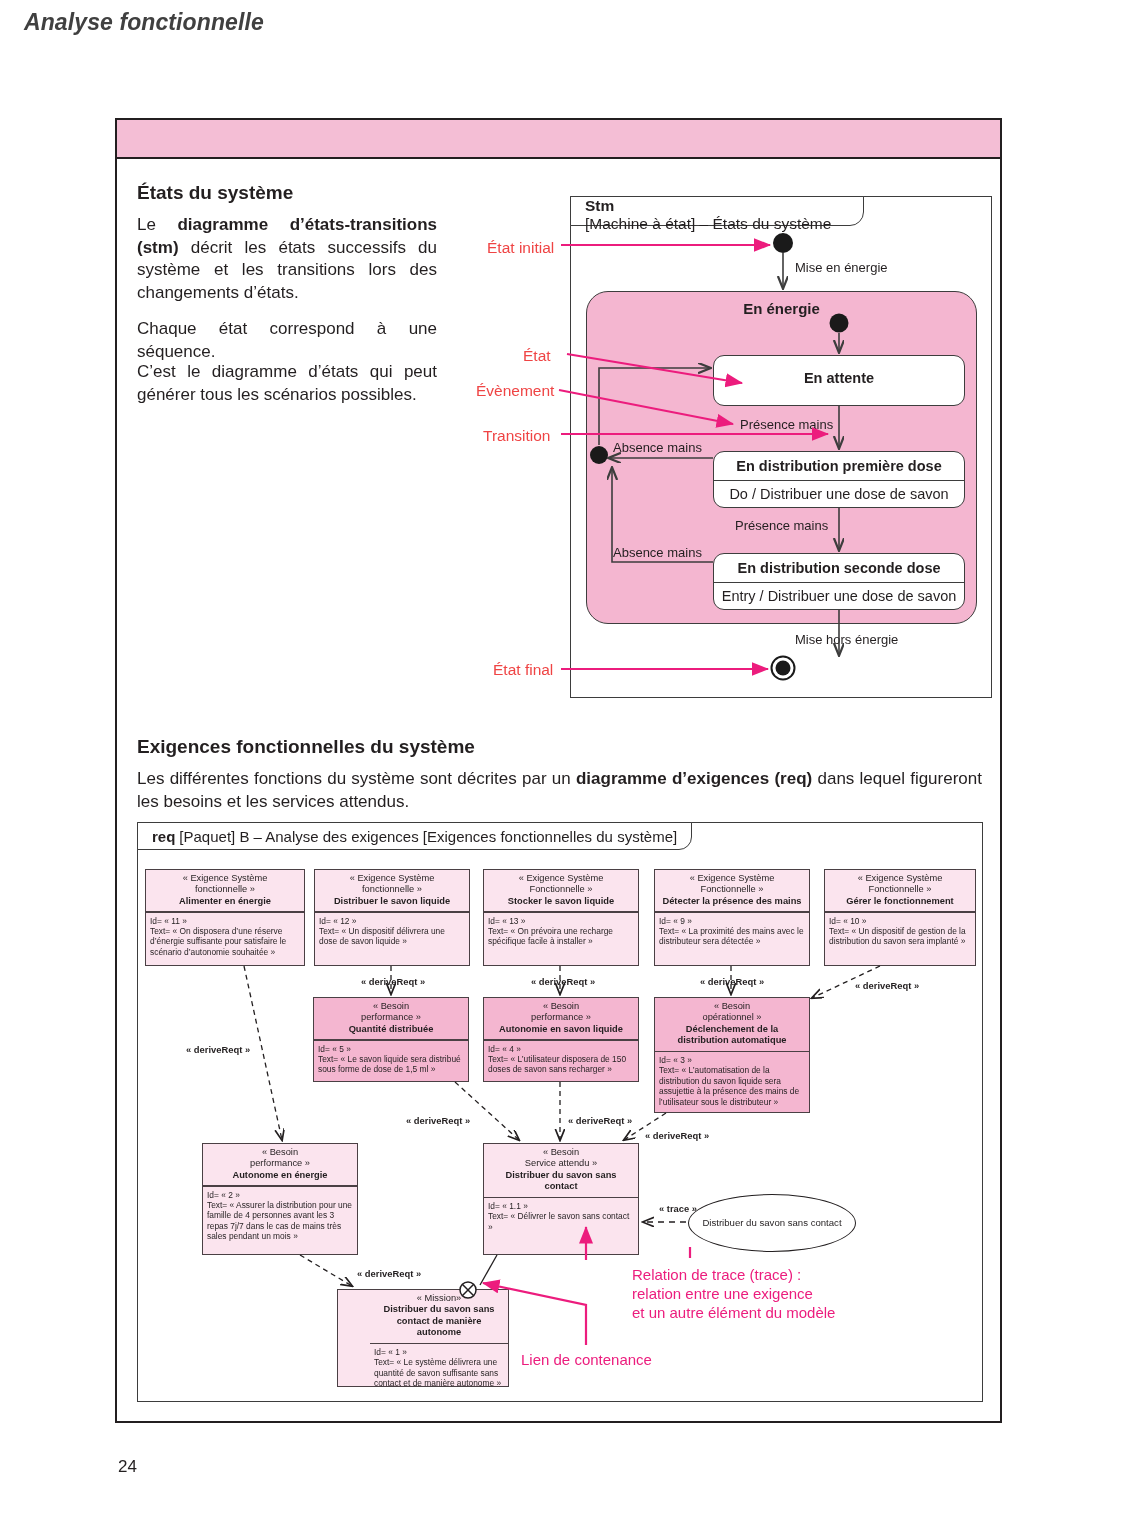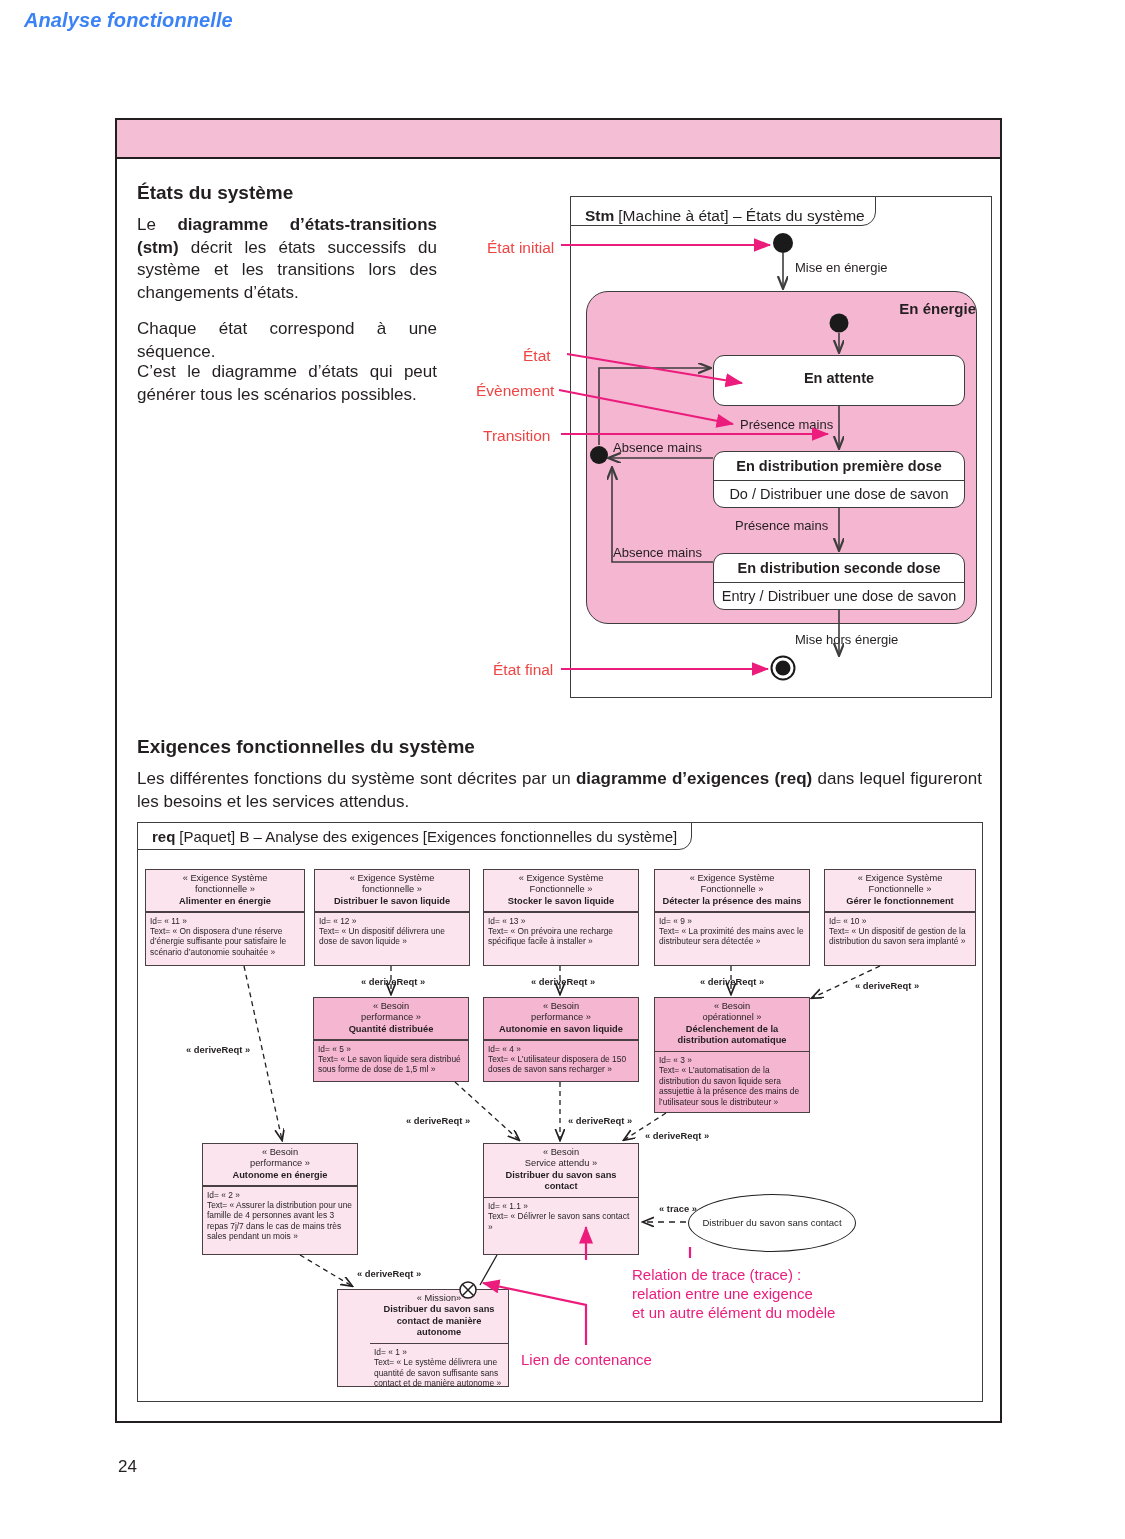--- a/index.html
+++ b/index.html
@@ -3,37 +3,37 @@
 <meta charset="utf-8">
 <style>
   html,body{margin:0;padding:0;background:#ffffff;}
   body{width:1125px;height:1539px;font-family:"Liberation Sans",sans-serif;color:#1a1a1a;position:relative;overflow:hidden;}
 
   .page{position:absolute;left:0;top:0;width:1125px;height:1539px;}
 
   
   .frame{position:absolute;left:115px;top:118px;width:887px;height:1305px;border:2.5px solid #231f20;box-sizing:border-box;}
   .band{position:absolute;left:115px;top:118px;width:887px;height:41px;background:#f4bed5;border:2.5px solid #231f20;box-sizing:border-box;}
-  .band-title{position:absolute;left:24px;top:9px;font-size:20px;font-weight:bold;font-style:italic;letter-spacing:.1px;color:#3b82f6;}
+  .band-title{position:absolute;left:24px;top:9px;font-size:23px;font-weight:bold;font-style:italic;letter-spacing:.1px;color:#404040;}
 
   
   h2.sec{position:absolute;font-size:19px;font-weight:bold;color:#231f20;margin:0;}
   .para{position:absolute;font-size:17px;line-height:22.5px;color:#231f20;text-align:justify;}
   .para b{font-weight:bold;}
 
   
   .stm-box{position:absolute;left:570px;top:196px;width:422px;height:502px;border:1.6px solid #3d3d3d;box-sizing:border-box;background:#fff;}
-  .stm-tab{position:absolute;left:570px;top:196px;height:30px;padding:0 10px 0 14px;border:1.6px solid #3d3d3d;
-           border-bottom-right-radius:14px;background:#fff;box-sizing:border-box;display:flex;align-items:flex-end;
-           font-size:15.5px;color:#231f20;white-space:nowrap;}
+  .stm-tab{position:absolute;left:570px;top:196px;height:30px;padding:0 32px 0 14px;border:1.6px solid #3d3d3d;
+           border-bottom-right-radius:14px;background:#fff;box-sizing:border-box;display:flex;align-items:flex-start;
+           font-size:15.5px;color:#231f20;white-space:nowrap;flex-direction:column;}
   .stm-tab b{font-weight:bold;margin-right:4px;}
 
   .energy-region{position:absolute;left:586px;top:291px;width:391px;height:333px;background:#f4b6d0;
                  border:1.6px solid #3d3d3d;border-radius:22px;box-sizing:border-box;}
-  .region-title{position:absolute;left:0;right:0;top:8px;text-align:right;font-size:15px;font-weight:bold;color:#231f20;}
+  .region-title{position:absolute;left:0;right:0;top:8px;text-align:center;font-size:15px;font-weight:bold;color:#231f20;}
 
   .state{position:absolute;background:#fff;border:1.6px solid #3d3d3d;border-radius:11px;box-sizing:border-box;overflow:hidden;}
   .state .st-name{font-size:14.5px;font-weight:bold;text-align:center;color:#231f20;padding:6px 6px;}
   .state .st-div{height:1.4px;background:#3d3d3d;}
   .state .st-act{font-size:14.5px;text-align:center;color:#231f20;padding:5px 6px;}
 
   .lbl{position:absolute;font-size:13px;color:#231f20;white-space:nowrap;}
   .mag-lbl{position:absolute;font-size:15.5px;color:#ef4444;white-space:nowrap;font-weight:500;}
 
   

